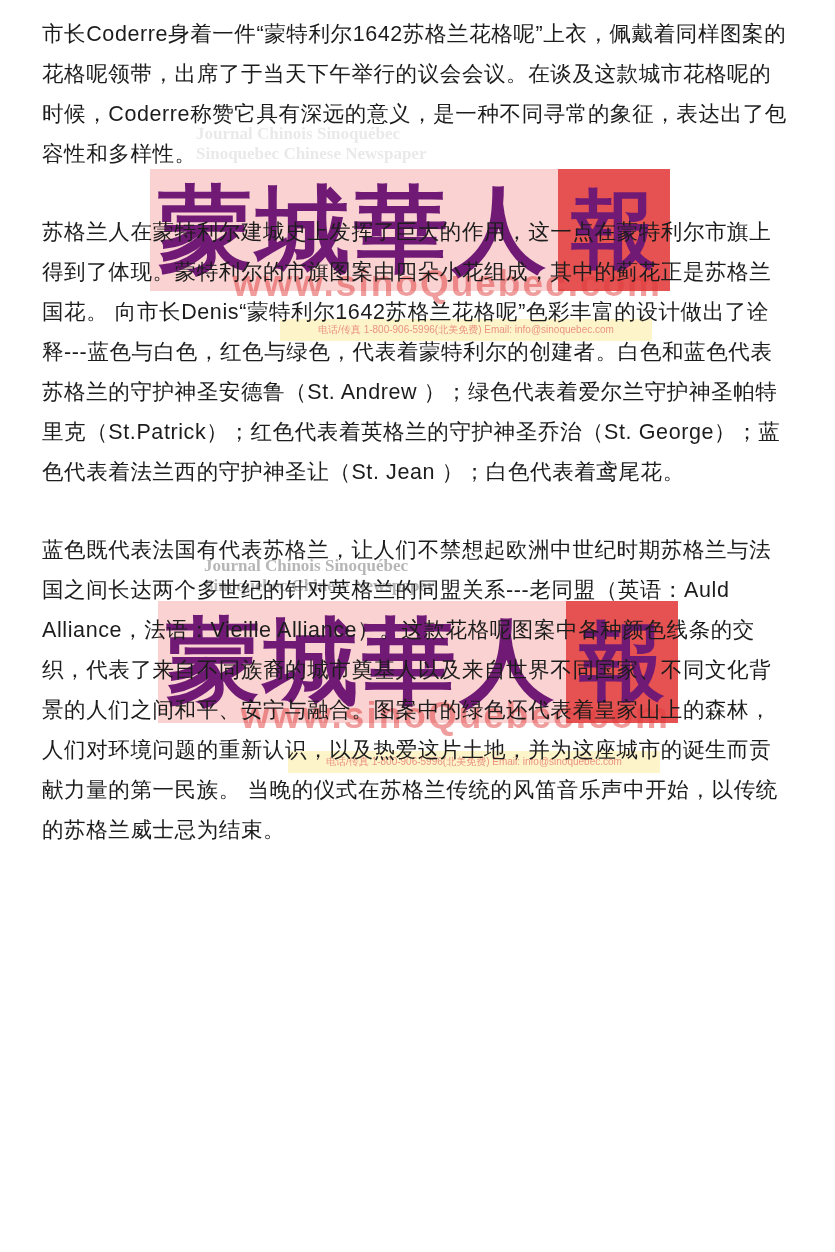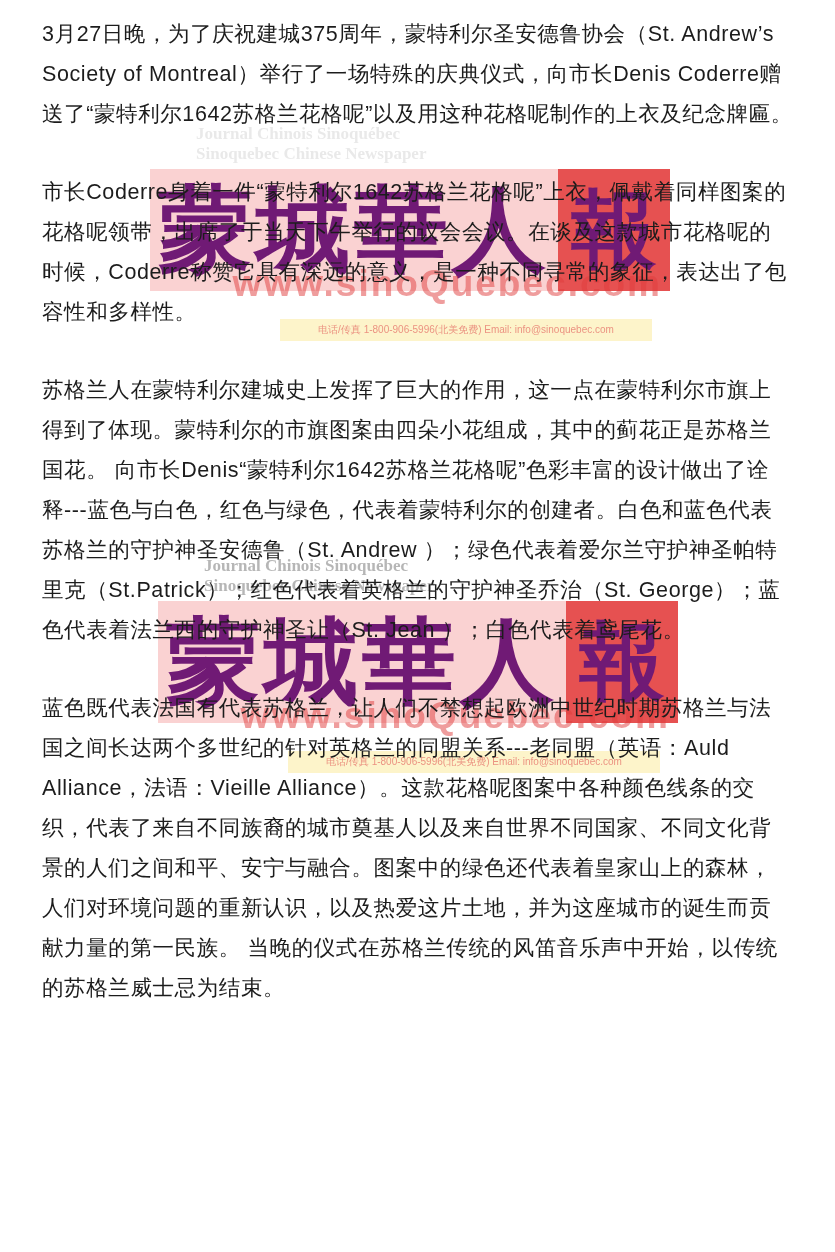--- a/index.html
+++ b/index.html
@@ -123,17 +123,16 @@
   </div>
   <div class="wm-logo">
     <span class="wm-logo-main">蒙城華人</span>
     <span class="wm-logo-seal">報</span>
   </div>
   <div class="wm-site">www.sinoQuebec.com</div>
   <div class="wm-contact">电话/传真 1-800-906-5996(北美免费)  Email: info@sinoquebec.com</div>
 </div>
 
 <div class="article">
-  <p class="para">3月27日晚，为了庆祝建城375周年，蒙特利尔圣安德鲁协会（St. Andrew’s Society of Montreal）举行了一场特殊的庆典仪式，向市长Denis Coderre赠送了“蒙特利尔1642苏格兰花格呢”以及用这种花格呢制作的上衣及纪念牌匾。</p>
   <p class="para">市长Coderre身着一件“蒙特利尔1642苏格兰花格呢”上衣，佩戴着同样图案的花格呢领带，出席了于当天下午举行的议会会议。在谈及这款城市花格呢的时候，Coderre称赞它具有深远的意义，是一种不同寻常的象征，表达出了包容性和多样性。</p>
   <p class="para">苏格兰人在蒙特利尔建城史上发挥了巨大的作用，这一点在蒙特利尔市旗上得到了体现。蒙特利尔的市旗图案由四朵小花组成，其中的蓟花正是苏格兰国花。 向市长Denis“蒙特利尔1642苏格兰花格呢”色彩丰富的设计做出了诠释---蓝色与白色，红色与绿色，代表着蒙特利尔的创建者。白色和蓝色代表苏格兰的守护神圣安德鲁（St. Andrew ）；绿色代表着爱尔兰守护神圣帕特里克（St.Patrick）；红色代表着英格兰的守护神圣乔治（St. George）；蓝色代表着法兰西的守护神圣让（St. Jean ）；白色代表着鸢尾花。</p>
   <p class="para">蓝色既代表法国有代表苏格兰，让人们不禁想起欧洲中世纪时期苏格兰与法国之间长达两个多世纪的针对英格兰的同盟关系---老同盟（英语：Auld Alliance，法语：Vieille Alliance）。这款花格呢图案中各种颜色线条的交织，代表了来自不同族裔的城市奠基人以及来自世界不同国家、不同文化背景的人们之间和平、安宁与融合。图案中的绿色还代表着皇家山上的森林，人们对环境问题的重新认识，以及热爱这片土地，并为这座城市的诞生而贡献力量的第一民族。 当晚的仪式在苏格兰传统的风笛音乐声中开始，以传统的苏格兰威士忌为结束。</p>
 </div>
 
 </body></html>

